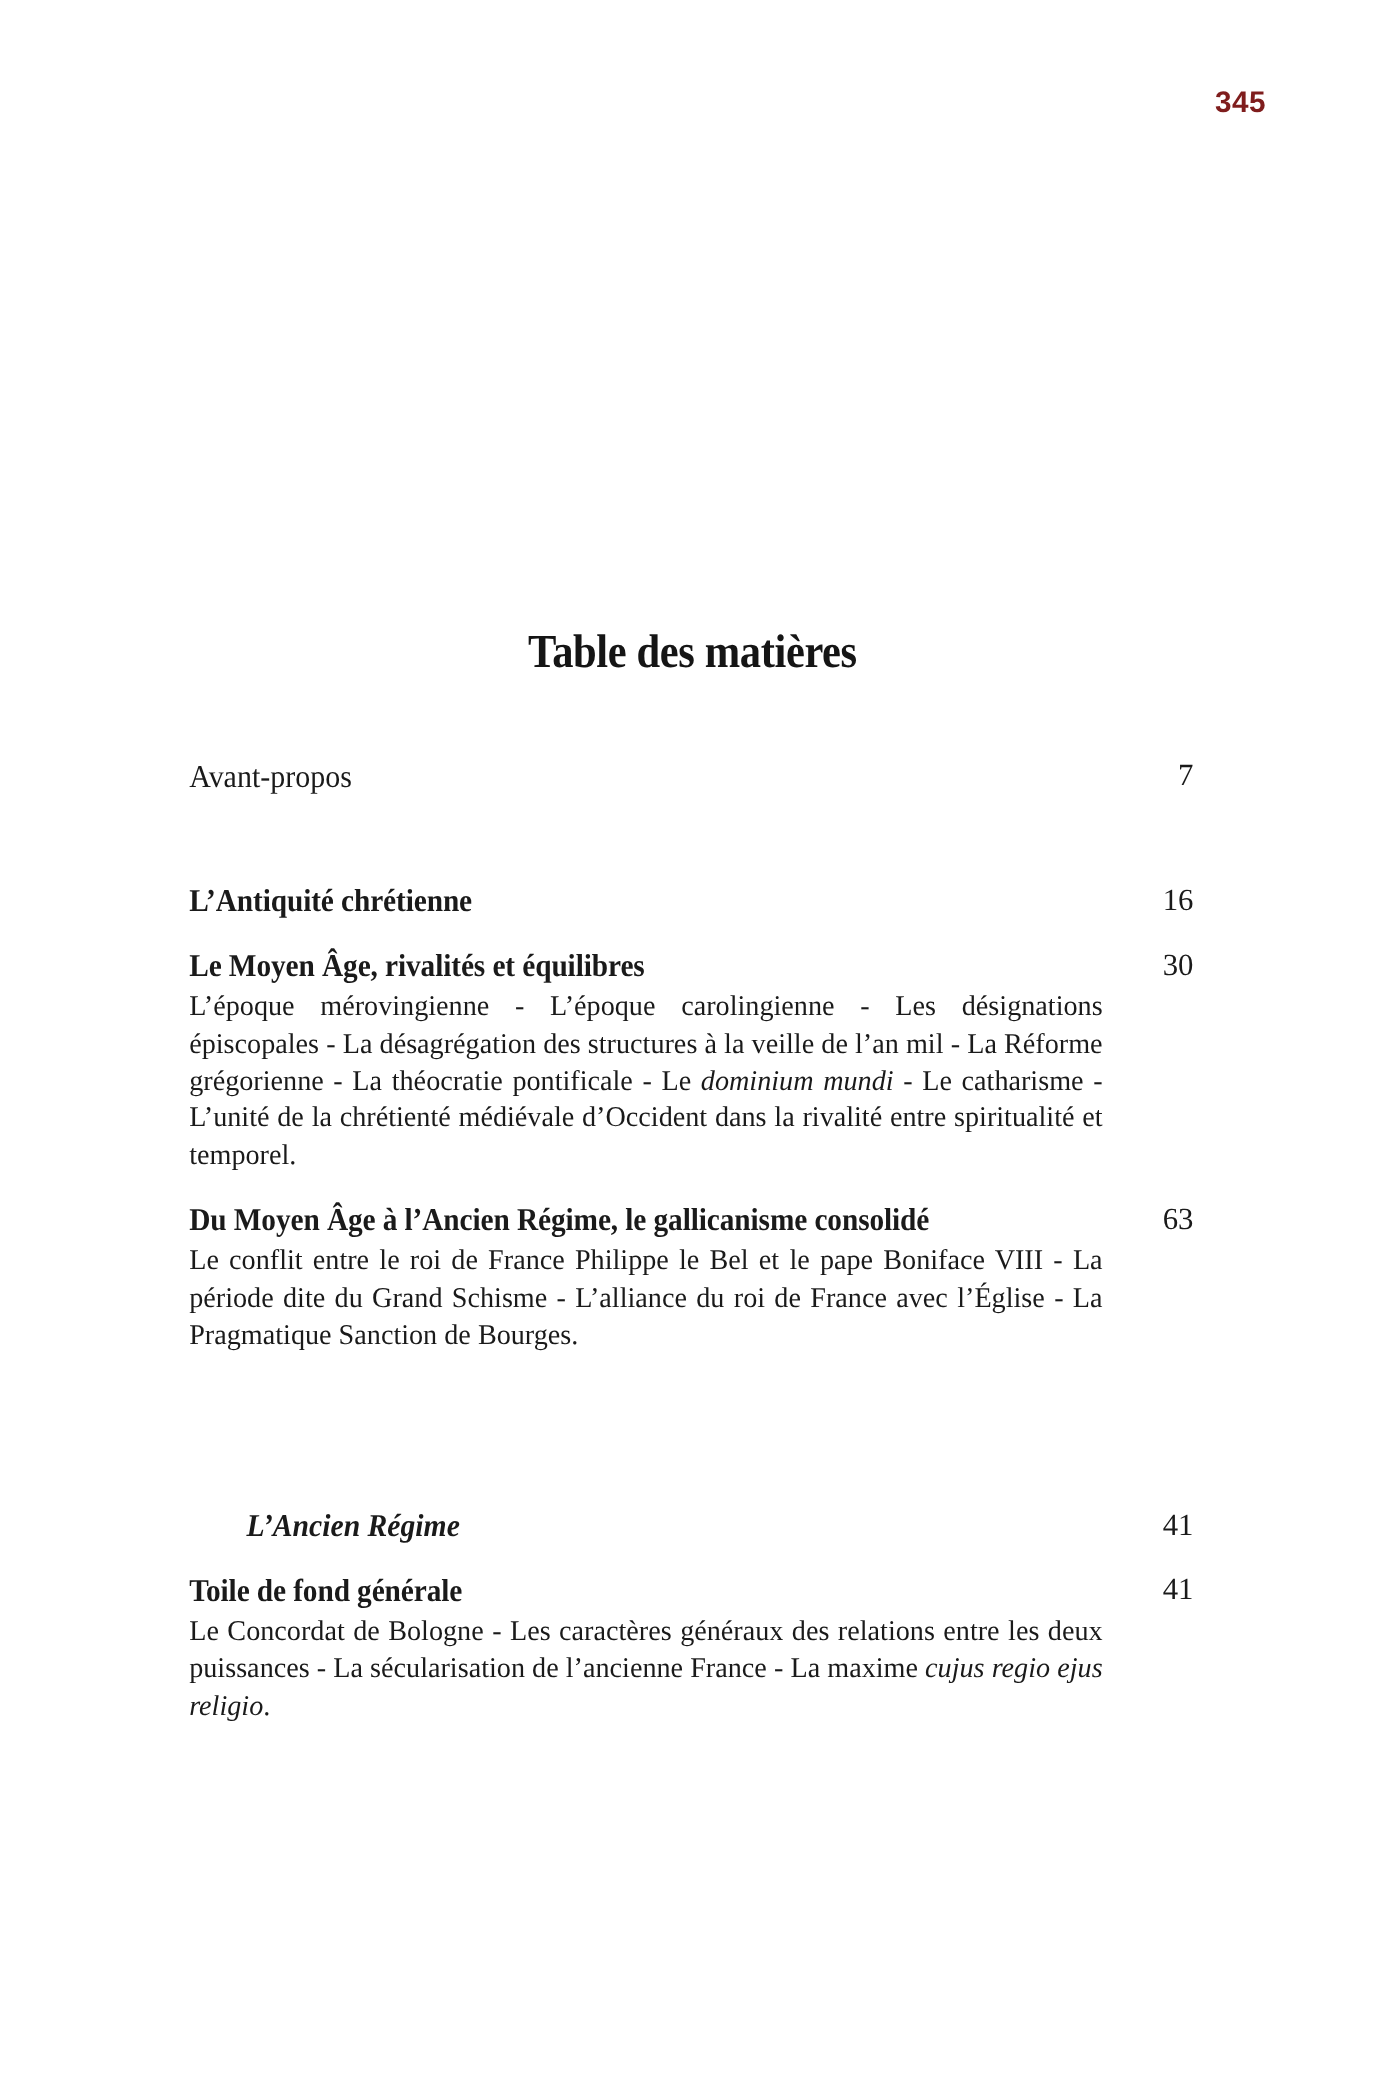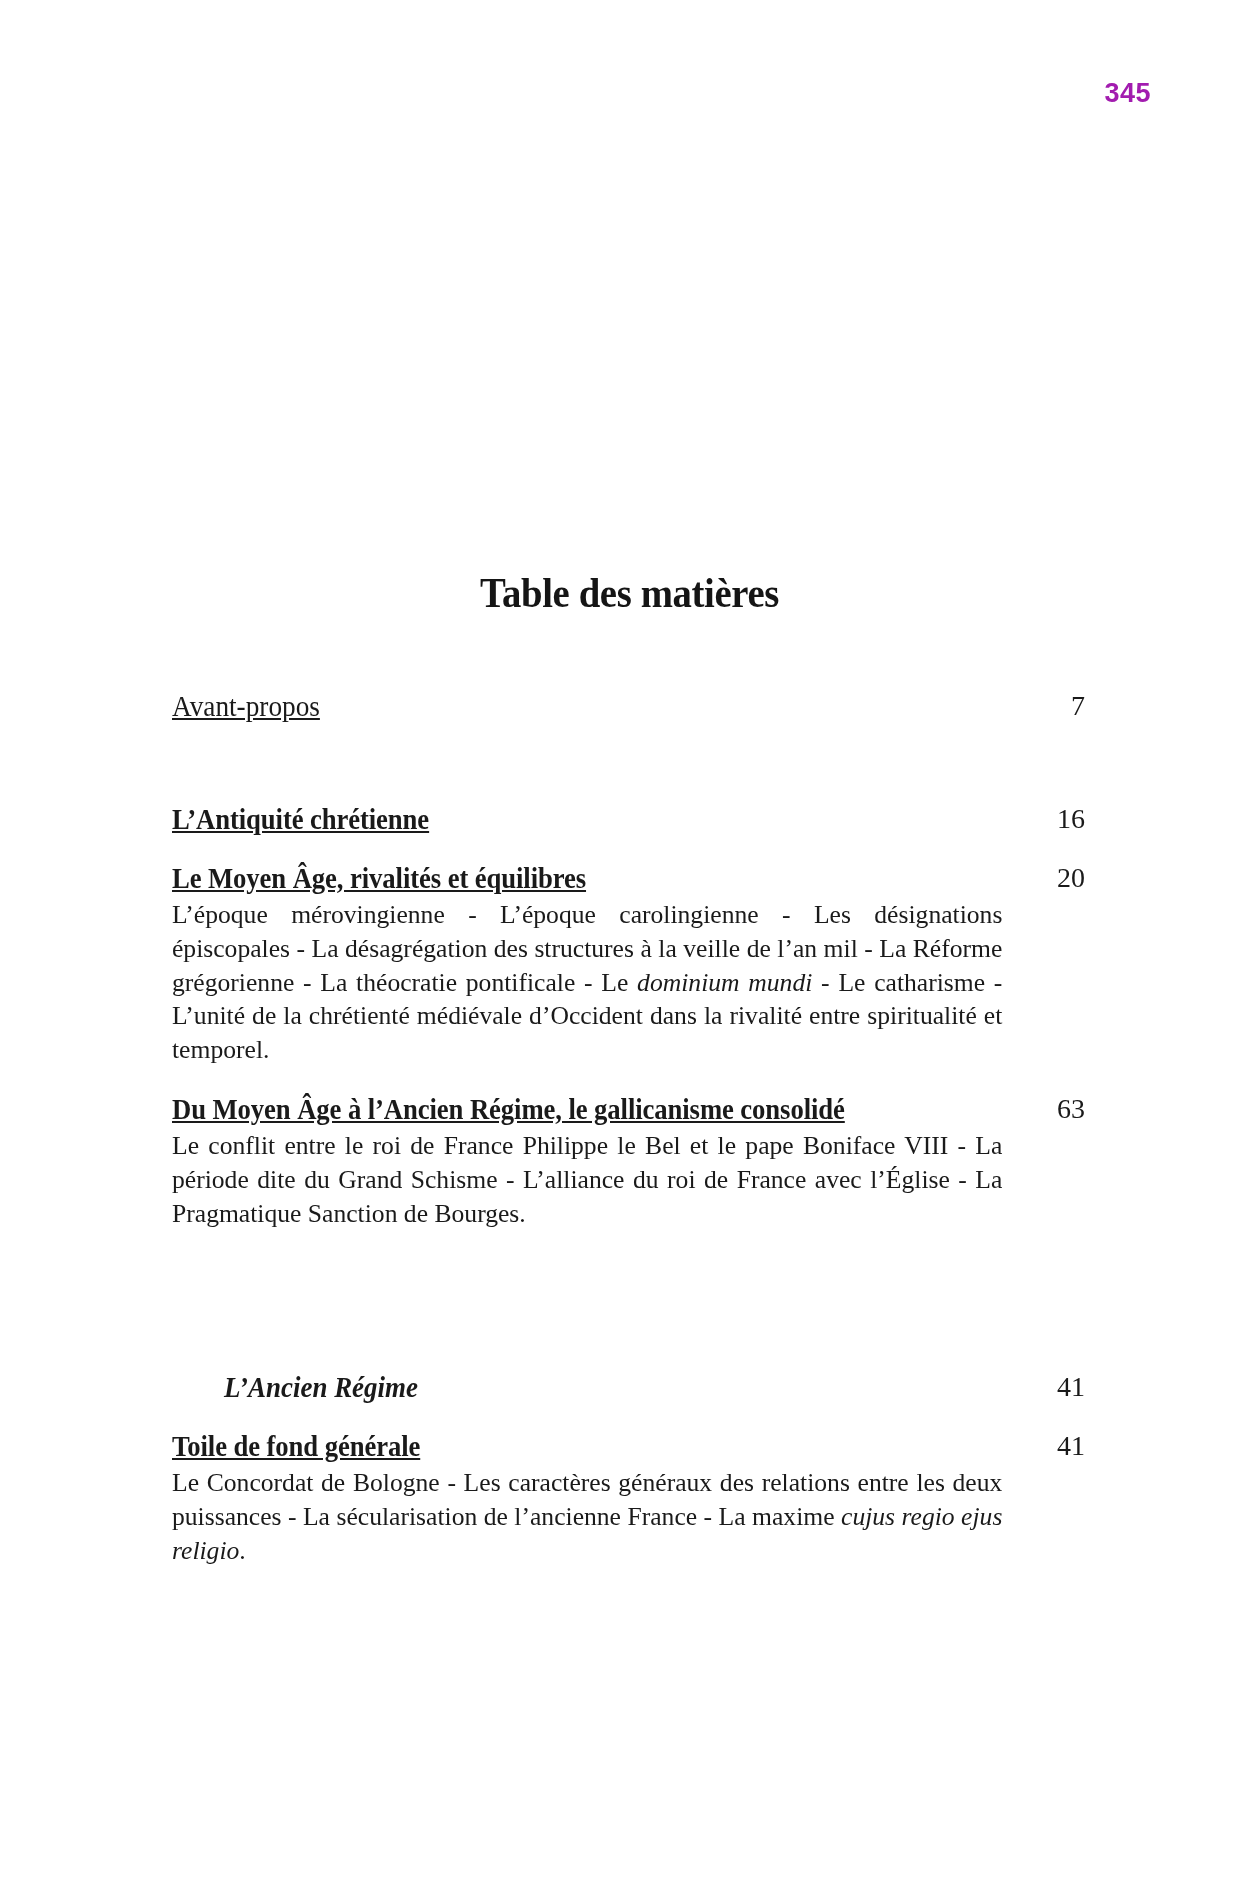--- a/index.html
+++ b/index.html
@@ -19,21 +19,21 @@
 
   
   .folio {
     position: absolute;
     top: 78px;
     right: 108px;
     font-family: "Liberation Sans", "DejaVu Sans", sans-serif;
     font-weight: bold;
     font-size: 27px;
     letter-spacing: 0.5px;
-    color: #a21caf;
+    color: #7f1d1d;
   }
 
   
   .doc-title {
     position: absolute;
     top: 568px;
     left: 0;
     right: 0;
     text-align: center;
     font-family: "Liberation Serif", "DejaVu Serif", serif;
@@ -55,21 +55,20 @@
   .toc-row {
     position: relative;
     display: block;
   }
 
   .entry {
     position: relative;
     display: flex;
     align-items: flex-start;
     justify-content: space-between;
-    text-decoration: underline;
   }
   .entry .etitle {
     display: block;
   }
   .entry .epage {
     position: absolute;
     right: 0;
     top: 0;
     width: 70px;
     text-align: right;
@@ -192,21 +191,21 @@
 
     <div class="toc-row entry entry-bold">
       <span class="etitle">L’Antiquité chrétienne</span>
       <span class="epage">16</span>
     </div>
 
     <div class="gap-sm"></div>
 
     <div class="toc-row entry entry-bold">
       <span class="etitle">Le Moyen Âge, rivalités et équilibres</span>
-      <span class="epage">20</span>
+      <span class="epage">30</span>
     </div>
     <div class="desc"><span>L’époque mérovingienne - L’époque carolingienne - Les désignations épiscopales - La désagrégation des structures à la veille de l’an mil - La Réforme grégorienne - La théocratie pontificale - Le </span><i>dominium mundi</i><span> - Le catharisme - L’unité de la chrétienté médiévale d’Occident dans la rivalité entre spiritualité et temporel.</span></div>
 
     <div class="gap-sm"></div>
 
     <div class="toc-row entry entry-bold">
       <span class="etitle">Du Moyen Âge à l’Ancien Régime, le gallicanisme consolidé</span>
       <span class="epage">63</span>
     </div>
     <div class="desc">Le conflit entre le roi de France Philippe le Bel et le pape Boniface VIII - La période dite du Grand Schisme - L’alliance du roi de France avec l’Église - La Pragmatique Sanction de Bourges.</div>

